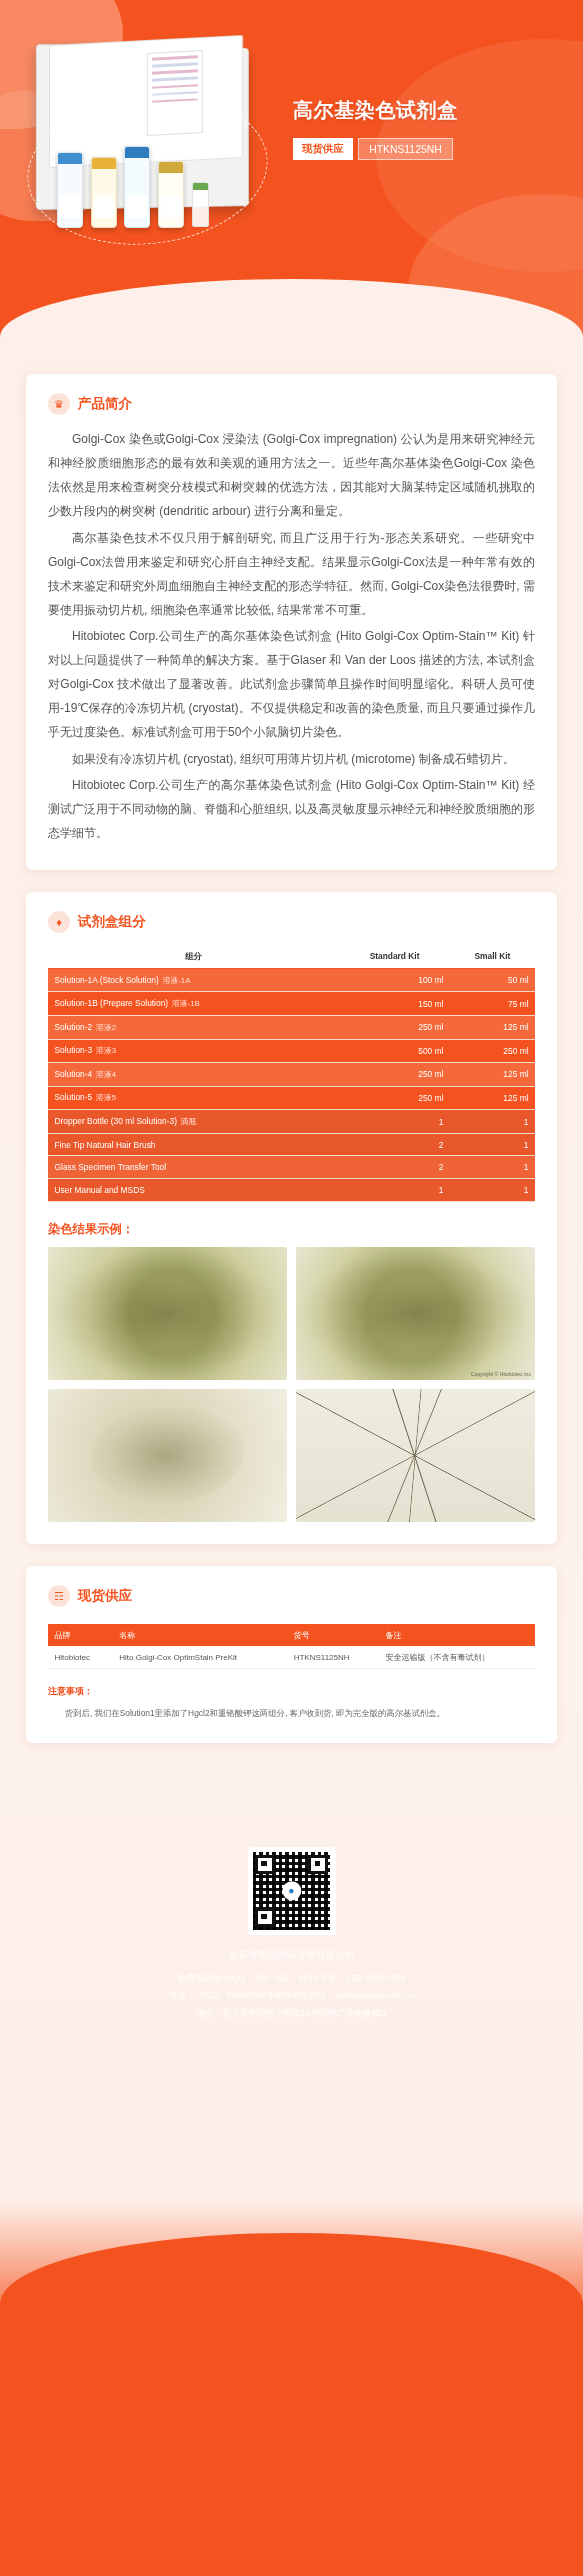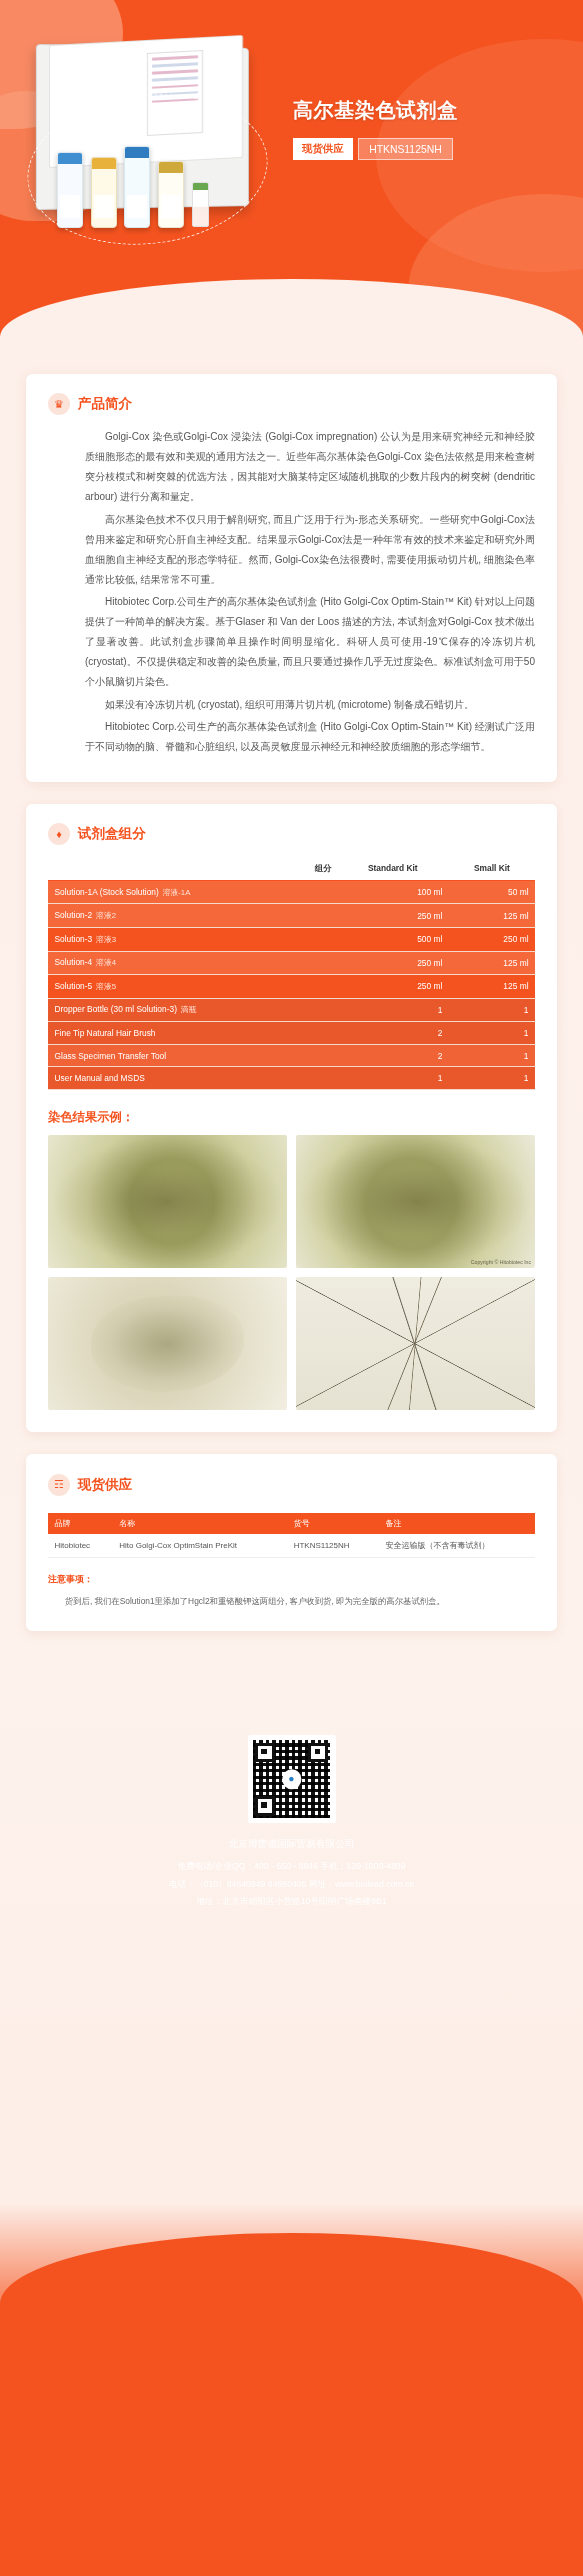--- a/index.html
+++ b/index.html
@@ -166,45 +166,44 @@
     align-items: center;
     justify-content: center;
     font-size: 11px;
   }
   .sec-title {
     color: #f4531f;
     font-size: 13.6px;
     font-weight: bold;
   }
   .para {
-    font-size: 10px;
+    font-size: 12px;
     line-height: 2.0;
     color: #555;
     text-align: justify;
     text-indent: 2em;
     margin-bottom: 2.6px;
-    margin-left: 37px;
   }
 
   
   table.comp {
     width: 100%;
     border-collapse: collapse;
     font-size: 8.4px;
     margin-top: 3.9px;
   }
   table.comp th {
     background: #fff;
     color: #333;
     font-weight: bold;
     text-align: center;
     padding: 5.8px 5.2px;
     border-bottom: 1.3px solid #f4531f;
   }
-  table.comp th.first { text-align: right; }
+  table.comp th.first { text-align: center; }
   table.comp td {
     padding: 5.8px 6.5px;
     border-bottom: 0.6px solid #f6d9cd;
     text-align: right;
     color: #fff;
   }
   table.comp td.first { text-align: left; }
   table.comp tr.solrow td { background: #f4683a; }
   table.comp tr.solrow.alt td { background: #f4531f; }
   table.comp tr.accrow td { background: #e9582a; color: #fff; }
@@ -412,20 +411,25 @@
           <th>Standard Kit</th>
           <th>Small Kit</th>
         </tr>
       </thead>
       <tbody>
         <tr class="solrow">
           <td class="first"><span>Solution-1A (Stock Solution)</span><span class="cn">溶液-1A</span></td>
           <td>100 ml</td>
           <td>50 ml</td>
         </tr>
+        <tr class="solrow alt">
+          <td class="first"><span>Solution-1B (Prepare Solution)</span><span class="cn">溶液-1B</span></td>
+          <td>150 ml</td>
+          <td>75 ml</td>
+        </tr>
         <tr class="solrow">
           <td class="first"><span>Solution-2</span><span class="cn">溶液2</span></td>
           <td>250 ml</td>
           <td>125 ml</td>
         </tr>
         <tr class="solrow alt">
           <td class="first"><span>Solution-3</span><span class="cn">溶液3</span></td>
           <td>500 ml</td>
           <td>250 ml</td>
         </tr>

